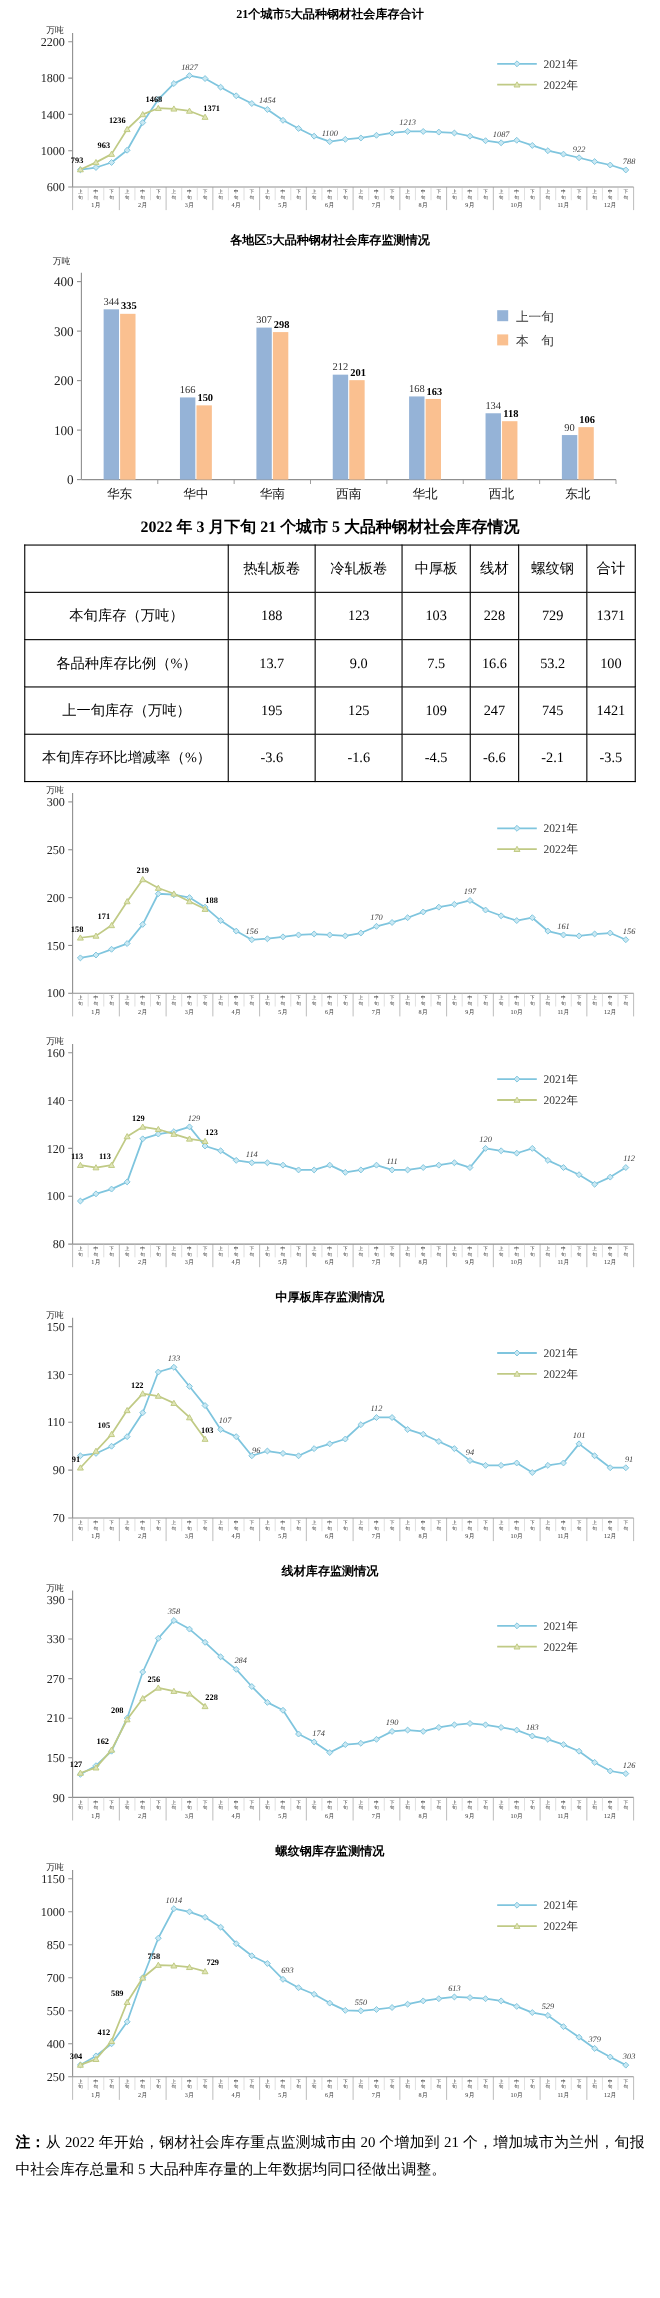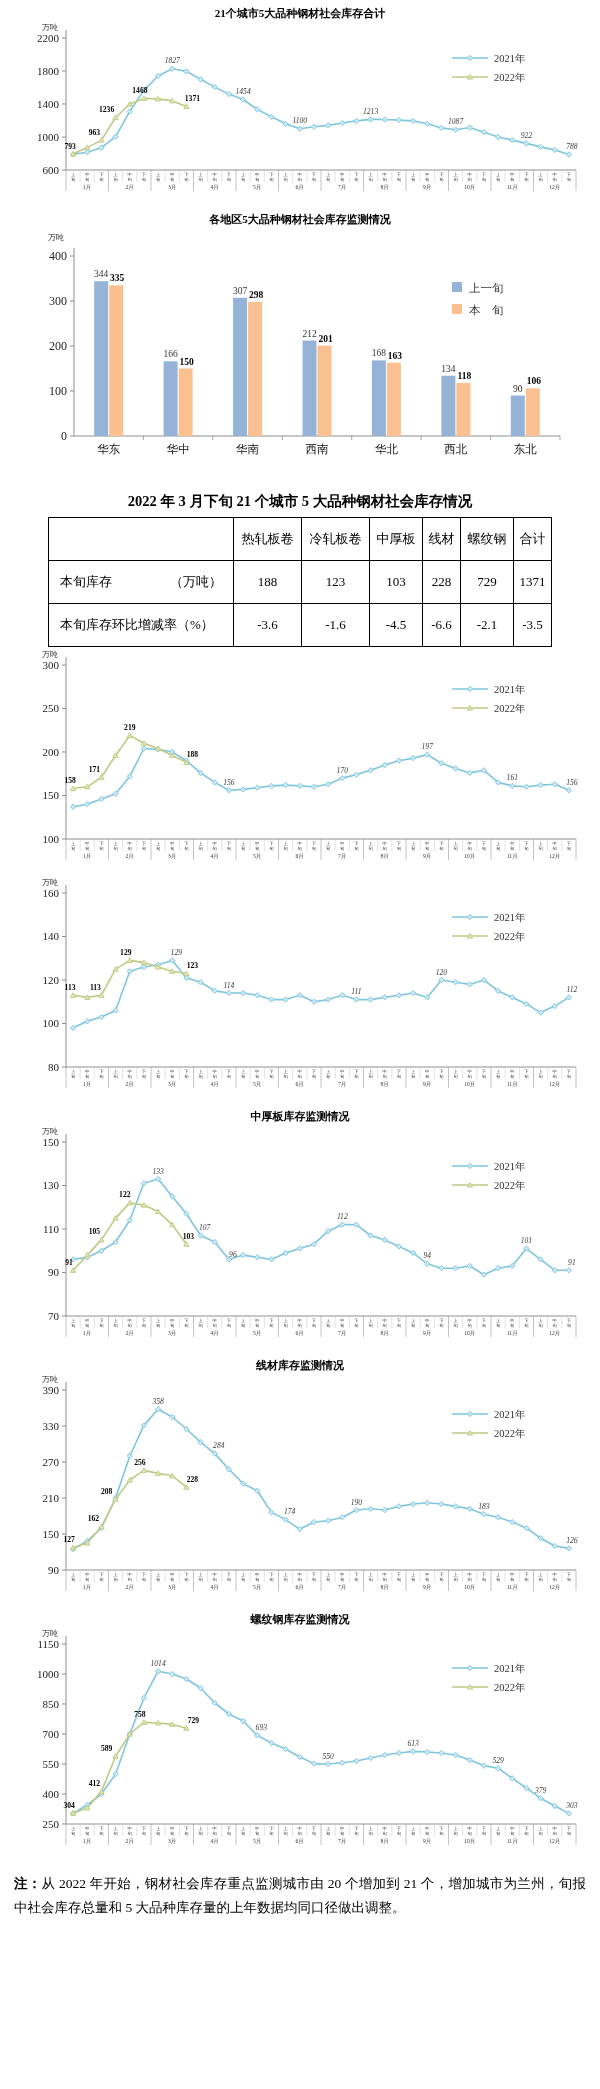--- a/index.html
+++ b/index.html
@@ -12,26 +12,26 @@
   .tick{font-size:11px;fill:#222;}
   .unit{font-size:8px;fill:#222;}
   .per{font-size:4.3px;fill:#333;}
   .mon{font-size:5.6px;fill:#333;}
   .vb{font-size:7.6px;font-weight:bold;fill:#000;}
   .vi{font-size:7.6px;font-style:italic;fill:#3a3a3a;}
   .leg{font-size:10.5px;fill:#333;}
   .cat{font-size:11.5px;fill:#111;}
   .bval{font-size:9.5px;fill:#333;}
   .bvalb{font-size:9.5px;font-weight:bold;fill:#000;}
-  .table-title{text-align:center;font-weight:bold;font-size:14.5px;margin:22px 0 6px;}
-  table.inv{border-collapse:collapse;margin:0 auto;width:504px;font-size:13px;border:1.5px solid #000;font-family:Liberation Serif, serif;}
+  .table-title{text-align:center;font-weight:bold;font-size:14.5px;margin:0 0 6px;}
+  table.inv{border-collapse:collapse;margin:0 auto;width:556px;font-size:13px;border:1.5px solid #000;font-family:Liberation Serif, serif;}
   table.inv td,table.inv th{border:1px solid #000;padding:12px 3px;text-align:center;font-weight:normal;}
   table.inv th:first-child, table.inv td.rl{width:178px;}
-  td.rl .rlwrap{display:flex;justify-content:space-between;padding:0 8px;}
-  td.rl .rlwrap.single{justify-content:flex-start;}
+  td.rl .rlwrap{display:flex;justify-content:center;padding:0 8px;}
+  td.rl .rlwrap.single{justify-content:center;}
   .note{font-size:13.5px;line-height:1.75;margin:12px 14px 10px;text-align:justify;}
   .note b{font-weight:bold;}
 </style>
 </head>
 <body>
 
 <div class="page">
 
   <section>
     <div class="chart-title">21个城市5大品种钢材社会库存合计</div>
@@ -328,20 +328,48 @@
                 <span>本旬库存</span>
                 <span>（万吨）</span>
               </div>
             </td>
             <td>188</td>
             <td>123</td>
             <td>103</td>
             <td>228</td>
             <td>729</td>
             <td>1371</td>
+          </tr>
+          <tr>
+            <td class="rl">
+              <div class="rlwrap">
+                <span>各品种库存比例</span>
+                <span>（%）</span>
+              </div>
+            </td>
+            <td>13.7</td>
+            <td>9.0</td>
+            <td>7.5</td>
+            <td>16.6</td>
+            <td>53.2</td>
+            <td>100</td>
+          </tr>
+          <tr>
+            <td class="rl">
+              <div class="rlwrap">
+                <span>上一旬库存</span>
+                <span>（万吨）</span>
+              </div>
+            </td>
+            <td>195</td>
+            <td>125</td>
+            <td>109</td>
+            <td>247</td>
+            <td>745</td>
+            <td>1421</td>
           </tr>
           <tr>
             <td class="rl">
               <div class="rlwrap single">
                 <span>本旬库存环比增减率（%）</span>
               </div>
             </td>
             <td>-3.6</td>
             <td>-1.6</td>
             <td>-4.5</td>

